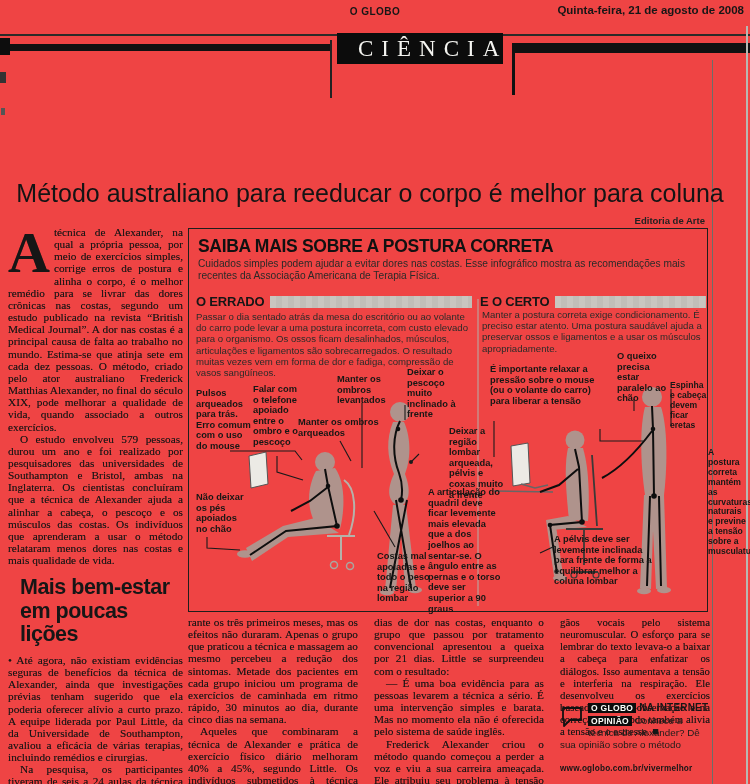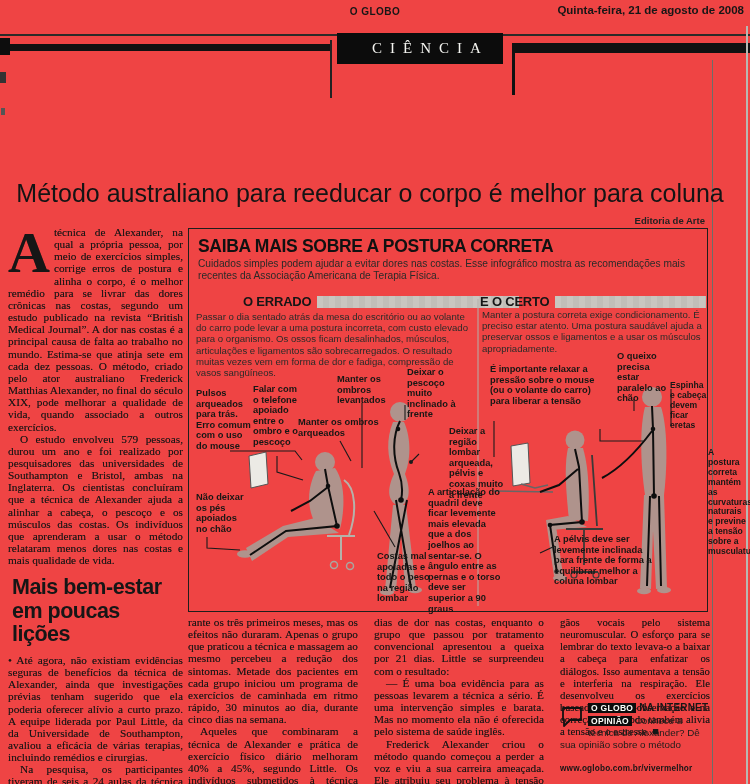--- a/index.html
+++ b/index.html
@@ -9,21 +9,21 @@
 
   
   .m-title{top:6px;left:0;width:750px;text-align:center;font-size:10px;font-weight:700;letter-spacing:.5px;}
   .m-date{top:4px;right:6px;font-size:11.5px;font-weight:700;}
   .top-rule{top:34px;left:0;width:750px;height:2px;background:#2b2b28;}
   .bar-left{top:44px;left:0;width:331px;height:7px;background:#111;}
   .bar-right{top:43px;left:512px;width:238px;height:10px;background:#111;}
   .stub-right{top:43px;left:512px;width:3px;height:52px;background:#111;}
   .stub-left{top:40px;left:330px;width:2px;height:58px;background:#222;}
   .ciencia{top:33px;left:337px;width:166px;height:31px;background:#0c0c0c;color:#f4f4f0;
-           font-family:"Liberation Serif",serif;font-size:15px;letter-spacing:8px;
+           font-family:"Liberation Serif",serif;font-size:23px;letter-spacing:8px;
            text-align:center;line-height:31px;padding-left:21px;box-sizing:border-box;}
   .edge-mark1{top:38px;left:0;width:10px;height:17px;background:#0d0d0d;}
   .edge-mark2{top:72px;left:0;width:6px;height:11px;background:#333;}
   .edge-mark3{top:108px;left:1px;width:4px;height:7px;background:#555;}
   .r-rule1{top:60px;left:712px;width:1px;height:724px;background:#6d6d68;}
   .r-rule2{top:26px;left:746px;width:2px;height:758px;background:#b9b8b2;}
 
   
   .headline{top:90px;left:8px;width:724px;text-align:center;font-family:"Liberation Serif",serif;
             font-weight:700;font-size:63px;letter-spacing:-1.5px;color:#101010;}
@@ -31,31 +31,31 @@
   .credit{top:215px;left:600px;width:105px;text-align:right;font-size:9.5px;font-weight:700;color:#222;}
 
   
   .serif{font-family:"Liberation Serif",serif;font-size:11.3px;line-height:12.15px;
          text-align:justify;text-shadow:0 0 .3px rgba(10,10,10,.45);}
   .serif p{margin:0;}
   .serif p.ind{text-indent:12px;}
   .leftcol{top:226px;left:8px;width:175px;}
   .dropcap{float:left;font-family:"Liberation Serif",serif;font-weight:700;font-size:58px;
            line-height:47px;margin:3px 4px 0 0;}
-  .subhead{margin:10px 0 7px 4px;font-family:"Liberation Sans",sans-serif;font-weight:700;
+  .subhead{margin:10px 0 7px 12px;font-family:"Liberation Sans",sans-serif;font-weight:700;
            font-size:21.5px;line-height:23.5px;letter-spacing:-.5px;text-align:left;text-shadow:none;}
 
   
   .igbox{top:228px;left:188px;width:520px;height:384px;border:1.5px solid #1e1e1c;box-sizing:border-box;}
   .ig-title{top:236px;left:198px;width:500px;font-size:17.5px;font-weight:700;letter-spacing:-.3px;color:#111;}
   .ig-intro{top:258px;left:198px;width:492px;font-size:10.2px;line-height:12px;color:#2a2a28;}
   .ig-hdr{display:flex;align-items:center;gap:6px;}
   .ig-hdr .t{font-size:13px;font-weight:700;letter-spacing:-.2px;white-space:nowrap;}
   .ig-hdr .graybar{flex:1;height:12px;background:repeating-linear-gradient(90deg,#c9c6c0 0 6px,#c1beb8 6px 12px);}
-  .hdr-wrong{top:294px;left:196px;width:276px;margin-left:47px;}
+  .hdr-wrong{top:294px;left:196px;width:276px;}
   .hdr-right{top:294px;left:480px;width:226px;}
   .ig-sub{font-size:9.6px;line-height:11.2px;color:#2b2b29;text-align:left;}
   .sub-wrong{top:311px;left:196px;width:274px;}
   .sub-right{top:309px;left:482px;width:224px;}
   .lbl{position:absolute;font-size:9.3px;line-height:10.6px;font-weight:700;color:#171715;z-index:3;}
   .lbl.small{font-size:8.6px;line-height:9.9px;}
   .figs{top:229px;left:189px;z-index:1;}
 
   
   .bcol{top:616px;}

